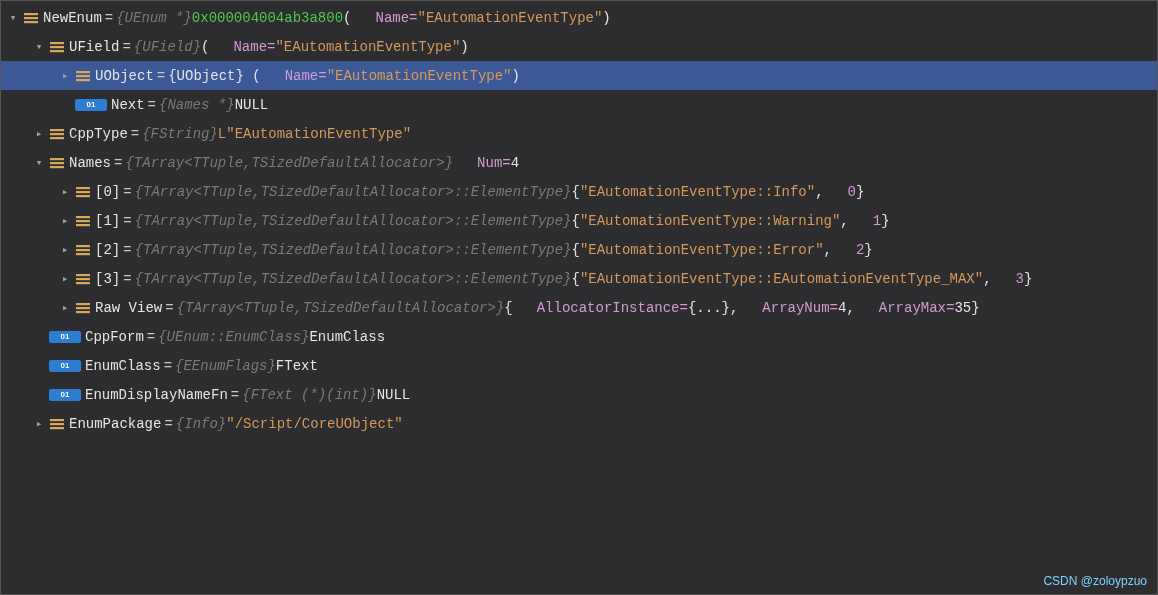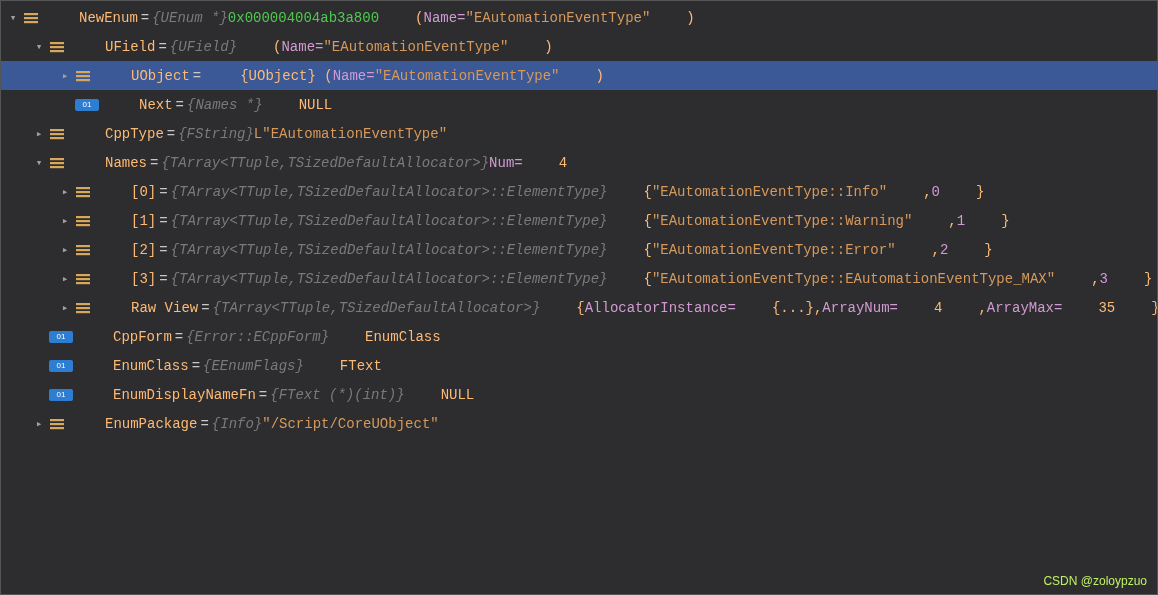--- a/index.html
+++ b/index.html
@@ -43,38 +43,38 @@
     align-items: center;
     justify-content: center;
     margin: 0 4px 0 2px;
     flex-shrink: 0;
   }
   .icon-enum svg rect { fill: #d7a85b; }
   .icon-01 {
     background: #2d7dd2;
     color: #fff;
     font-size: 8px;
-    font-weight: normal;
-    width: 24px;
+    font-weight: bold;
+    width: 32px;
     height: 12px;
     border-radius: 2px;
     font-family: sans-serif;
   }
   .txt { display: inline; }
-  .c-white { color: #fdba74; margin-left: 36px; }
+  .c-white { color: #e5e5e5; }
   .c-gray  { color: #7a7a7a; font-style: italic; }
   .c-green { color: #4ec94e; }
   .c-brown { color: #d6995b; }
-  .c-pink  { color: #d19bd1; }
+  .c-pink  { color: #d19bd1; margin-left: 24px; }
   .eq { color: #c8c8c8; padding: 0 3px; }
   .watermark {
     position: absolute;
     bottom: 6px;
     right: 10px;
-    color: #bef264;
+    color: #7dd3fc;
     font-size: 12px;
     font-family: sans-serif;
   }
 </style>
 </head>
 <body>
 
 <div class="tree" id="tree">
     <div class="row">
       <span class="indent" style="width: 0px;"></span>
@@ -268,21 +268,21 @@
       <span class="txt c-pink">ArrayMax=</span>
       <span class="txt c-white">35</span>
       <span class="txt c-white">}</span>
     </div>
     <div class="row">
       <span class="indent" style="width: 26px;"></span>
       <span class="chevron none"></span>
       <span class="icon icon-01">01</span>
       <span class="txt c-white">CppForm</span>
       <span class="eq"> = </span>
-      <span class="txt c-gray">{Error::ECppForm} </span>
+      <span class="txt c-gray">{UEnum::EnumClass} </span>
       <span class="txt c-white">EnumClass</span>
     </div>
     <div class="row">
       <span class="indent" style="width: 26px;"></span>
       <span class="chevron none"></span>
       <span class="icon icon-01">01</span>
       <span class="txt c-white">EnumClass</span>
       <span class="eq"> = </span>
       <span class="txt c-gray">{EEnumFlags} </span>
       <span class="txt c-white">FText</span>

